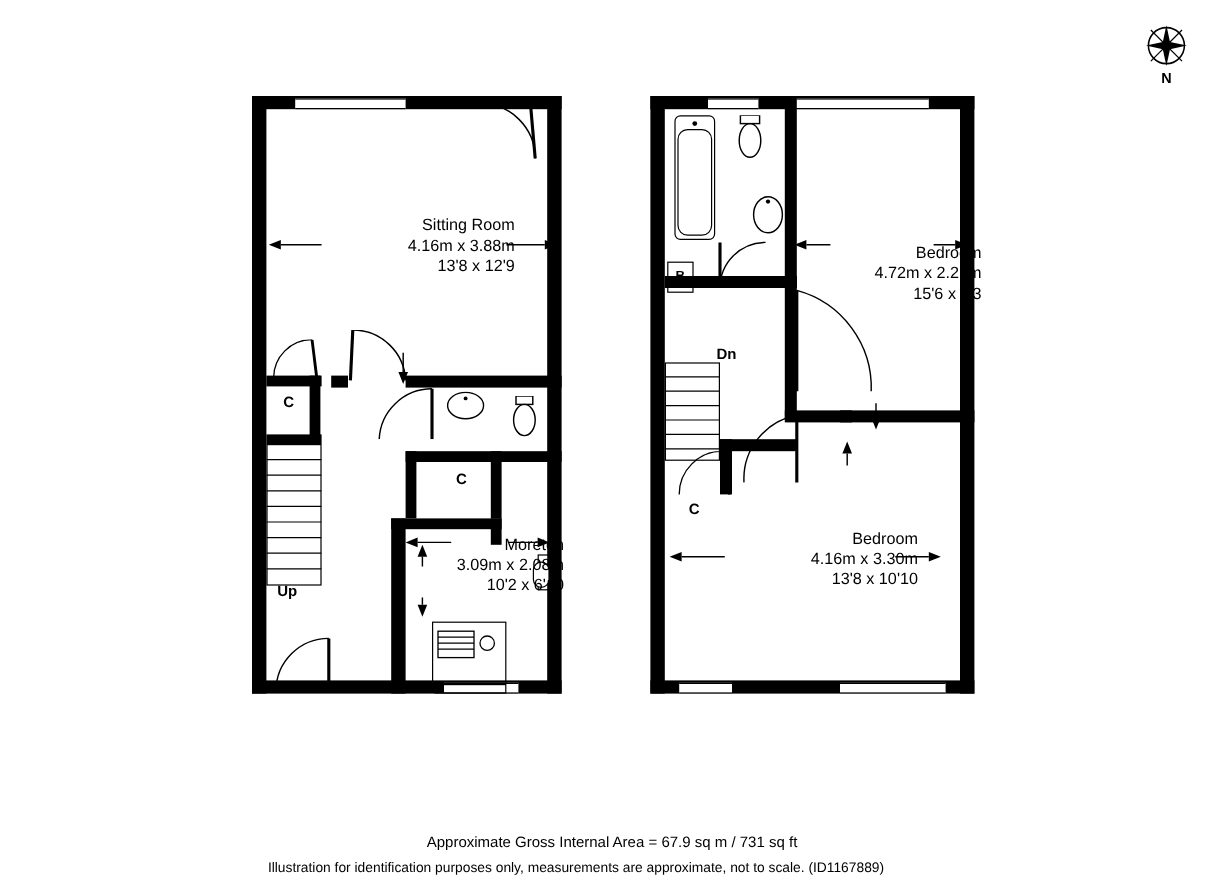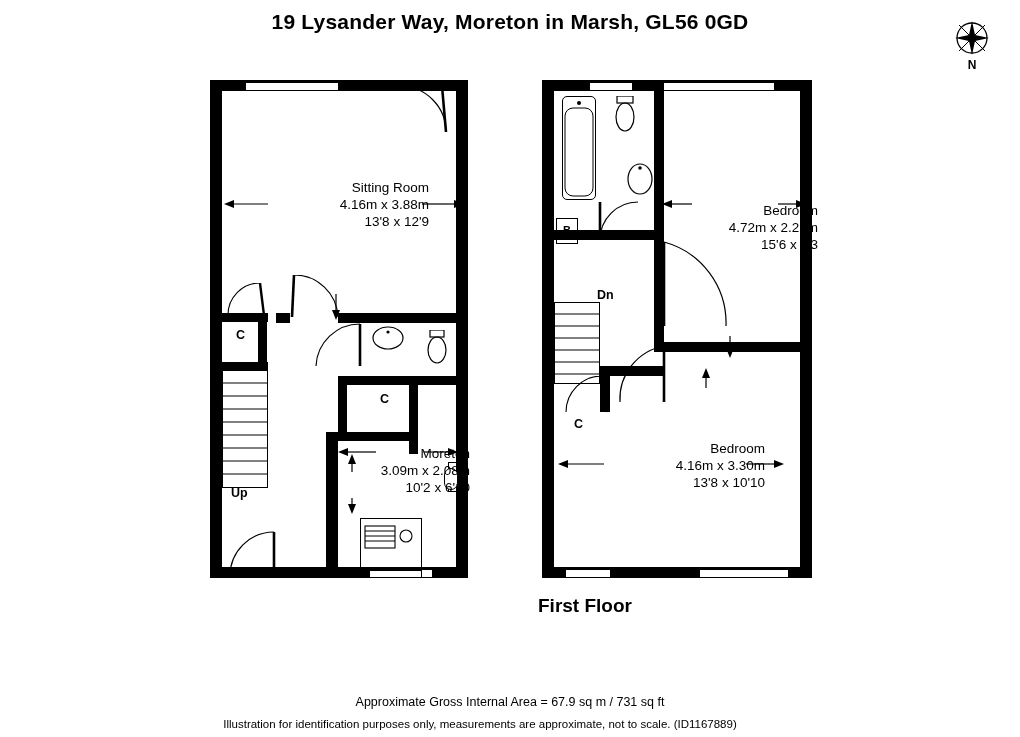--- a/index.html
+++ b/index.html
@@ -19,21 +19,20 @@
   .footer2{position:absolute;left:0;top:718px;width:960px;text-align:center;font-size:11.5px;}
   .outline{position:absolute;border:1px solid #000;box-sizing:border-box;}
   .fix{position:absolute;border:1.4px solid #000;box-sizing:border-box;border-radius:2px;background:#fff;}
   svg{display:block;}
 </style>
 </head>
 <body>
 
 <div class="stage">
 
-  <div class="title">19 Lysander Way, Moreton in Marsh, GL56 0GD</div>
 
   <div class="compass">
     <svg width="48" height="42" viewBox="0 0 48 42">
       <circle cx="24" cy="20" r="15" fill="none" stroke="#000" stroke-width="1.3"></circle>
       <polygon points="24,3 27,17 24,20 21,17" fill="#000"></polygon>
       <polygon points="24,37 21,23 24,20 27,23" fill="#000"></polygon>
       <polygon points="7,20 21,17 24,20 21,23" fill="#000"></polygon>
       <polygon points="41,20 27,23 24,20 27,17" fill="#000"></polygon>
       <line x1="11" y1="7" x2="37" y2="33" stroke="#000" stroke-width="1"></line>
       <line x1="37" y1="7" x2="11" y2="33" stroke="#000" stroke-width="1"></line>
@@ -276,20 +275,19 @@
       <div>4.72m x 2.21m</div>
       <div>15'6 x 7'3</div>
     </div>
     <div class="room-label" style="left:595px;top:440px;width:170px;">
       <div>Bedroom</div>
       <div>4.16m x 3.30m</div>
       <div>13'8 x 10'10</div>
     </div>
 
     <div class="floor-name" style="left:538px;top:594px;">
-      <div>First Floor</div>
     </div>
   </div>
 
   <div class="footer1">Approximate Gross Internal Area = 67.9 sq m / 731 sq ft</div>
   <div class="footer2">Illustration for identification purposes only, measurements are approximate, not to scale. (ID1167889)</div>
 
 </div>
 
 </body></html>

